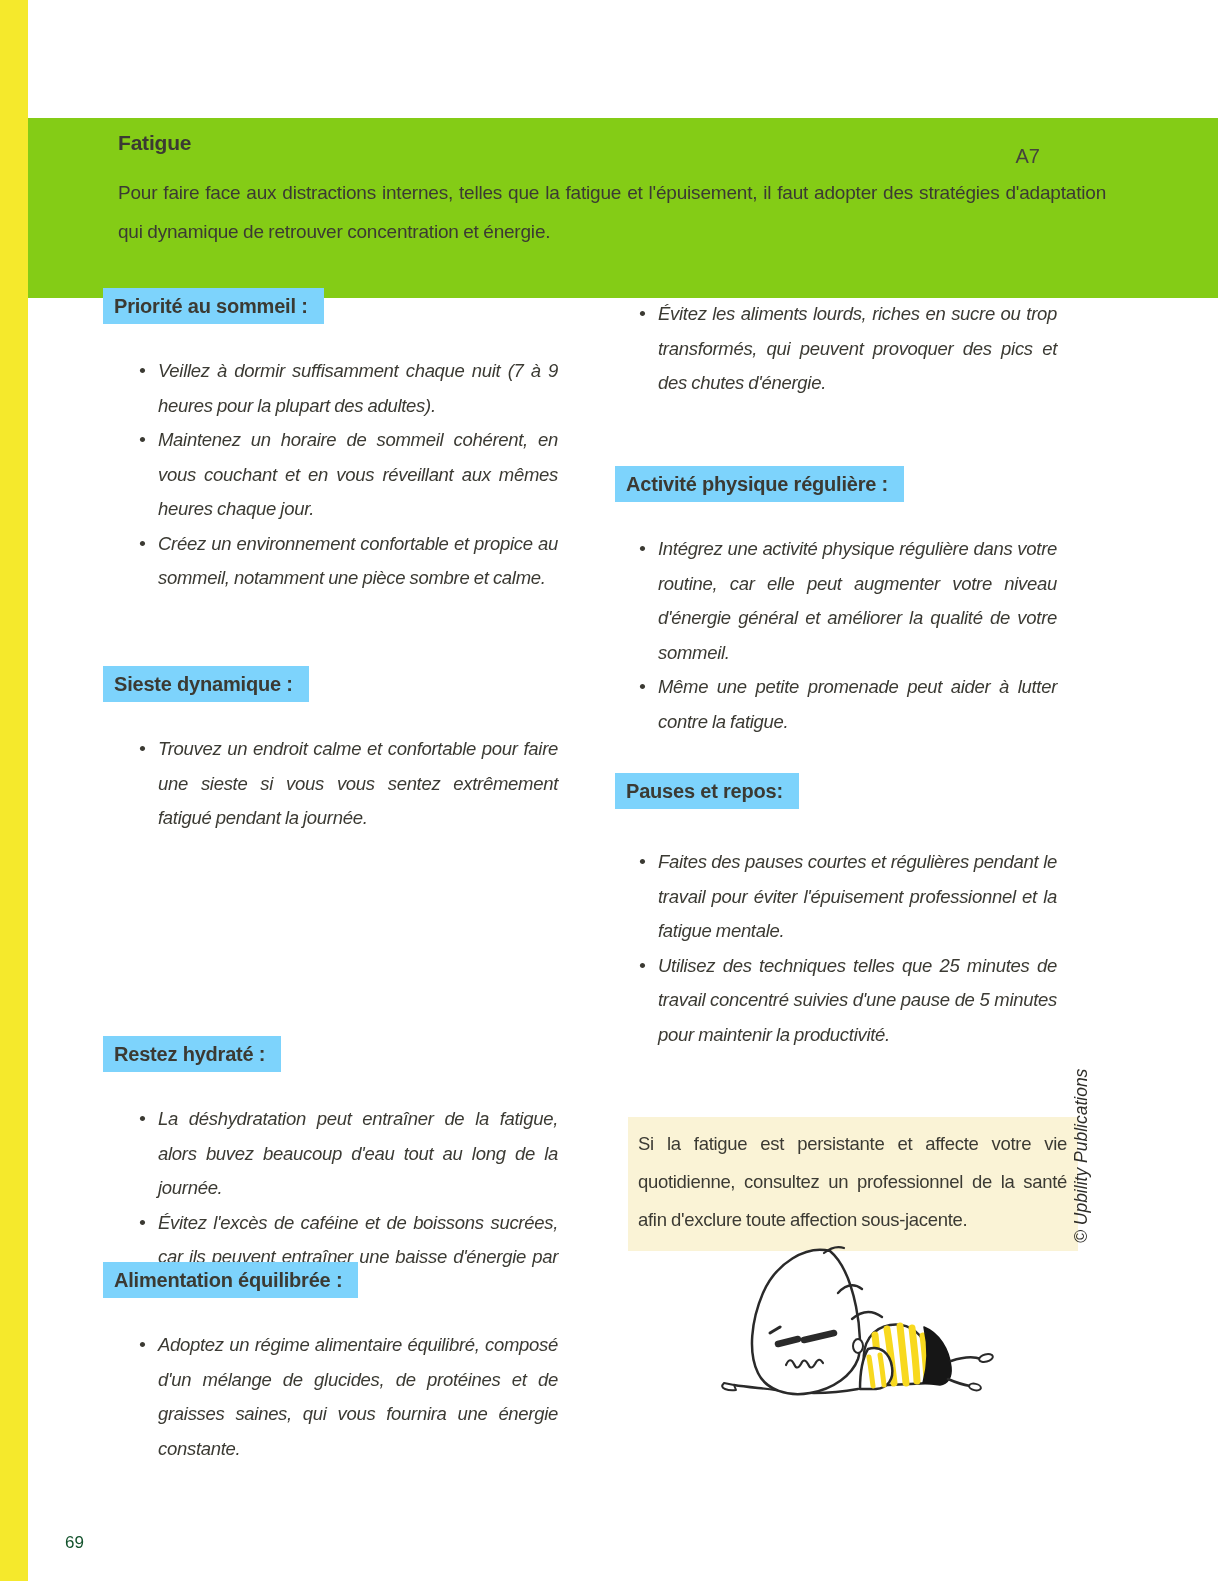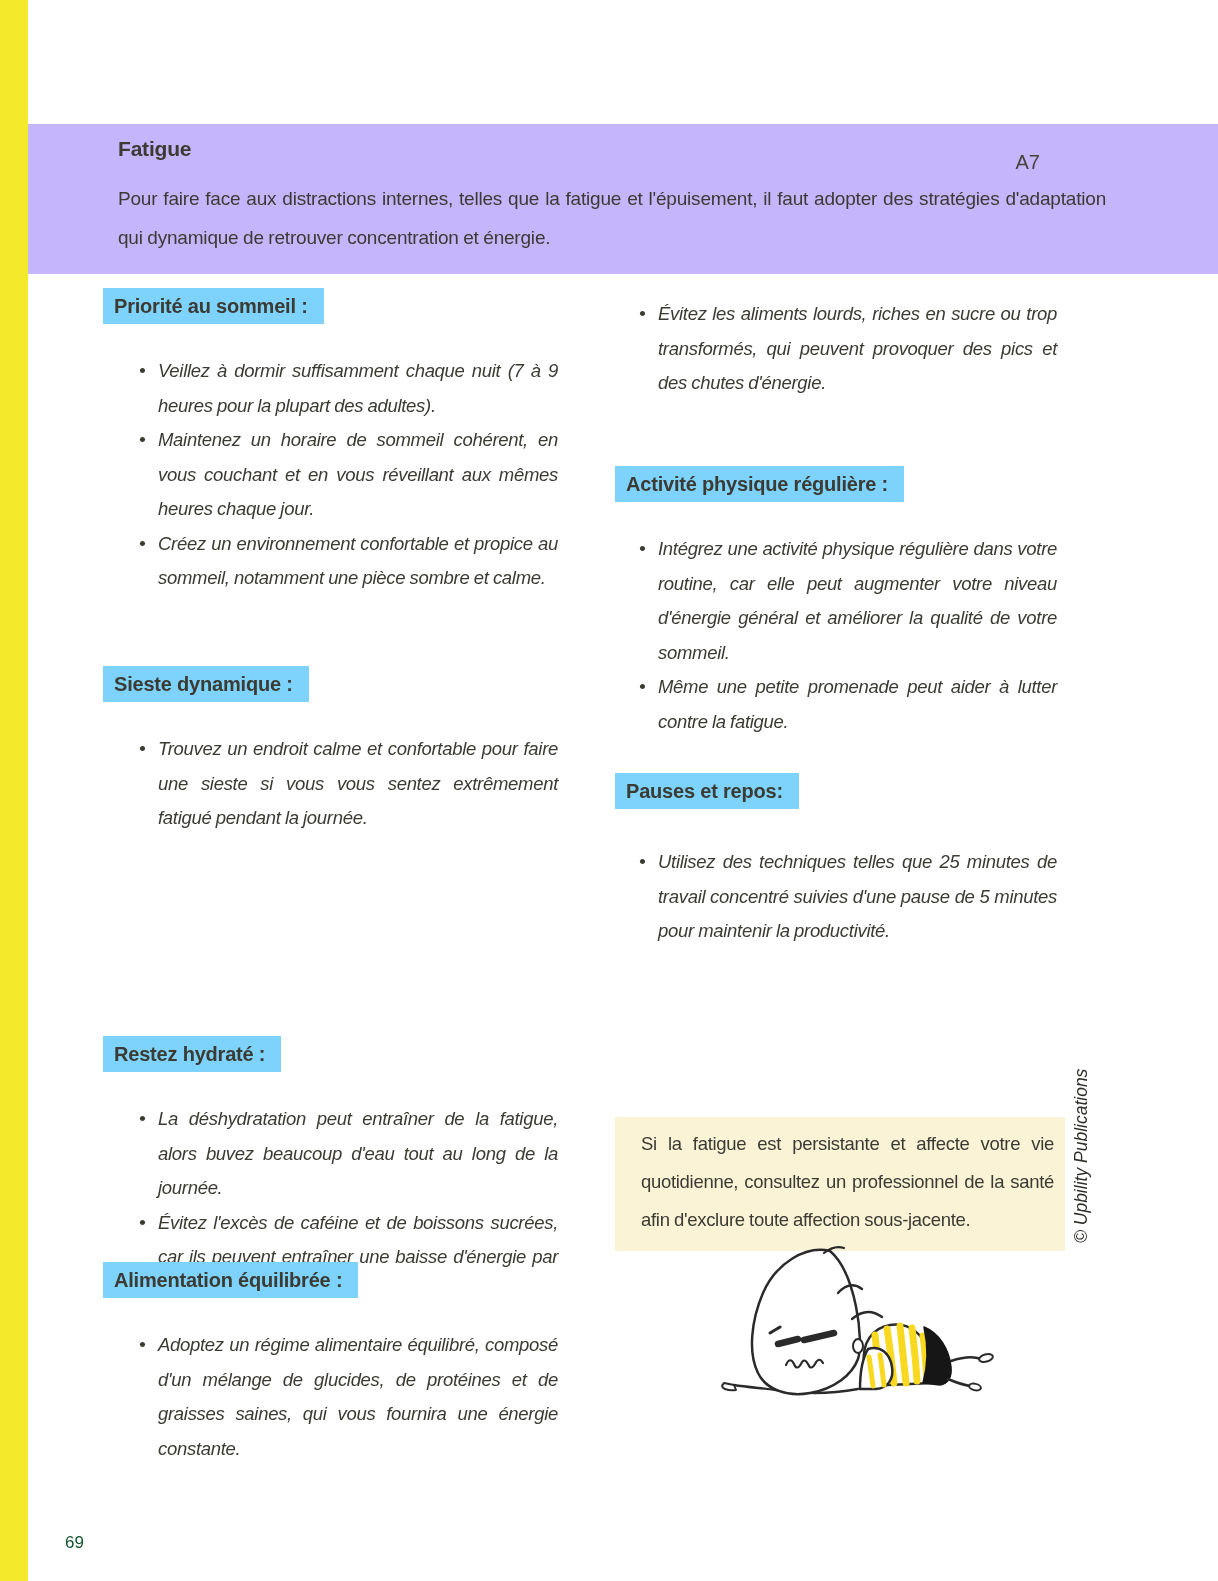--- a/index.html
+++ b/index.html
@@ -2,40 +2,40 @@
 <html><head>
 <meta charset="utf-8">
 <style>
   html,body{margin:0;padding:0;background:#ffffff;}
   body{width:1218px;height:1581px;position:relative;
        font-family:"Liberation Sans",sans-serif;color:#3b3a33;}
   .page{position:absolute;inset:0;background:#ffffff;overflow:hidden;}
 
   .stripe{position:absolute;left:0;top:0;width:28px;height:1581px;background:#f5e92c;}
 
-  .band{position:absolute;left:28px;top:124px;right:0;height:150px;background:#c4b5fd;}
+  .band{position:absolute;left:28px;top:118px;right:0;height:180px;background:#84cc16;}
   .band h1{position:absolute;left:90px;top:12px;margin:0;font-size:21px;line-height:26px;
            font-weight:700;letter-spacing:-0.2px;}
   .badge{position:absolute;right:178px;top:10px;font-size:20px;line-height:28px;color:#45443c;margin-top:14px;}
   .intro{position:absolute;left:90px;top:55px;width:988px;margin:0;font-size:19px;
          line-height:39px;text-align:justify;letter-spacing:-0.2px;word-spacing:-0.5px;}
 
   .sec{position:absolute;}
   .hl{display:inline-block;background:#7dd3fc;padding:7px 16px 7px 11px;
       font-weight:700;font-size:20px;line-height:22px;letter-spacing:-0.2px;}
   ul.bullets{list-style:none;margin:30px 0 0 0;padding:0;}
   ul.bullets li{position:relative;padding-left:55px;font-size:18.5px;line-height:34.5px;
       text-align:justify;letter-spacing:-0.3px;word-spacing:-0.5px;font-style:italic;}
   ul.bullets li::before{content:"\2022";position:absolute;left:36px;top:0;font-size:19px;}
   .col-right ul.bullets li{padding-left:43px;}
   .col-right ul.bullets li::before{left:24px;}
   .mt36{margin-top:36px !important;}
 
-  .note{position:absolute;left:615px;top:1117px;width:450px;box-sizing:border-box;
-        background:#faf3d6;padding:8px 11px 12px 26px;font-size:18.5px;line-height:38px;
+  .note{position:absolute;left:628px;top:1117px;width:450px;box-sizing:border-box;
+        background:#faf3d6;padding:8px 11px 12px 10px;font-size:18.5px;line-height:38px;
         text-align:justify;letter-spacing:-0.3px;word-spacing:-0.5px;}
 
   .illustration{position:absolute;left:718px;top:1243px;width:295px;height:158px;}
 
   .copyright{position:absolute;left:967px;top:1117px;width:230px;height:22px;
              transform:rotate(-90deg);transform-origin:center;
              font-style:italic;font-size:17.5px;color:#2f2e29;white-space:nowrap;}
 
   .pagenum{position:absolute;left:65px;top:1533px;font-size:17px;color:#14532d;}
 </style>
@@ -93,20 +93,21 @@
     <span class="hl">Activité physique régulière :</span>
     <ul class="bullets">
       <li>Intégrez une activité physique régulière dans votre routine, car elle peut augmenter votre niveau d'énergie général et améliorer la qualité de votre sommeil.</li>
       <li>Même une petite promenade peut aider à lutter contre la fatigue.</li>
     </ul>
   </section>
 
   <section class="sec col-right" style="left:615px;top:773px;width:442px;">
     <span class="hl">Pauses et repos:</span>
     <ul class="bullets mt36">
+      <li>Faites des pauses courtes et régulières pendant le travail pour éviter l'épuisement professionnel et la fatigue mentale.</li>
       <li>Utilisez des techniques telles que 25 minutes de travail concentré suivies d'une pause de 5 minutes pour maintenir la productivité.</li>
     </ul>
   </section>
 
   <div class="note">Si la fatigue est persistante et affecte votre vie quotidienne, consultez un professionnel de la santé afin d'exclure toute affection sous-jacente.</div>
 
   <svg class="illustration" viewBox="0 0 295 158" fill="none" stroke-linecap="round" stroke-linejoin="round">
     <g>
 
       <path d="M 146 120 C 144 100 154 85 172 82 C 192 79 206 92 211 110 C 213 122 214 134 214 140 L 148 143 Z" fill="#ffffff" stroke="#2a2a2a" stroke-width="2.5"></path>

